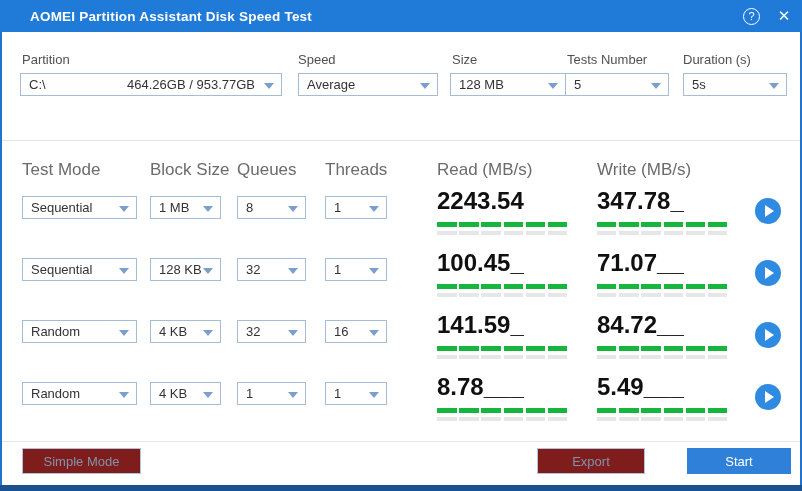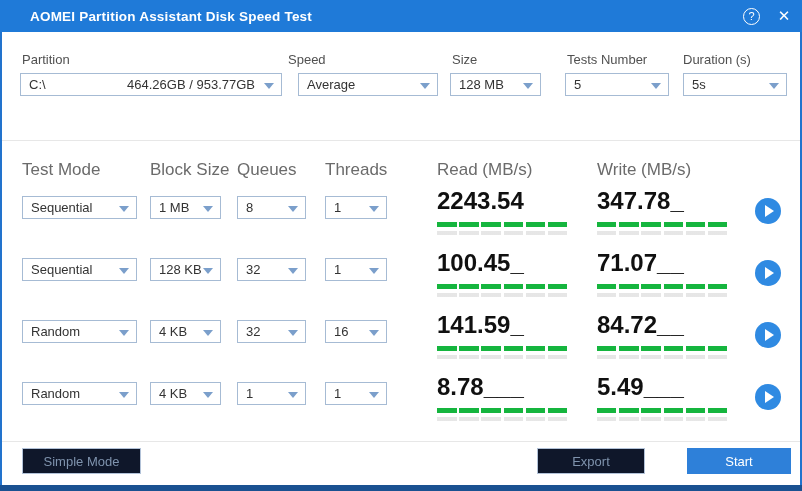--- a/index.html
+++ b/index.html
@@ -84,56 +84,56 @@
     border-bottom:6px solid transparent;
     border-left:9px solid #fff;
   }
 
   
   .btn {
     position:absolute; top:448px; height:26px;
     display:flex; align-items:center; justify-content:center;
     font-size:13px; cursor:pointer;
   }
-  .btn-outline { background:#0f172a; border:1px solid #b2c2d8; color:#7f93ad; }
+  .btn-outline { background:#7f1d1d; border:1px solid #b2c2d8; color:#7f93ad; }
   .btn-primary { background:#2e80d9; border:1px solid #2e80d9; color:#fff; }
 </style>
 </head>
 <body>
 
 <div class="window">
 
   <div class="edge edge-left"></div>
   <div class="edge edge-right"></div>
   <div class="edge edge-bottom"></div>
 
   <div class="titlebar">
     <span class="title">AOMEI Partition Assistant Disk Speed Test</span>
     <div class="tb-btns">
       <div class="help-btn">?</div>
       <div class="close-btn">✕</div>
     </div>
   </div>
 
   <span class="lbl" style="left:22px; top:52px">Partition</span>
-  <span class="lbl" style="left:288px; top:52px">Speed</span>
+  <span class="lbl" style="left:298px; top:52px">Speed</span>
   <span class="lbl" style="left:452px; top:52px">Size</span>
   <span class="lbl" style="left:567px; top:52px">Tests Number</span>
   <span class="lbl" style="left:683px; top:52px">Duration (s)</span>
 
   <div class="dd" style="left:20px; top:73px; width:262px">
     <span class="dd-val">C:\</span>
     <span class="dd-right">464.26GB / 953.77GB</span>
     <span class="arr"></span>
   </div>
   <div class="dd" style="left:298px; top:73px; width:140px">
     <span class="dd-val">Average</span>
     <span class="arr"></span>
   </div>
-  <div class="dd" style="left:450px; top:73px; width:91px">
+  <div class="dd" style="left:450px; top:73px; width:116px">
     <span class="dd-val">128 MB</span>
     <span class="arr"></span>
   </div>
   <div class="dd" style="left:565px; top:73px; width:104px">
     <span class="dd-val">5</span>
     <span class="arr"></span>
   </div>
   <div class="dd" style="left:683px; top:73px; width:104px">
     <span class="dd-val">5s</span>
     <span class="arr"></span>

